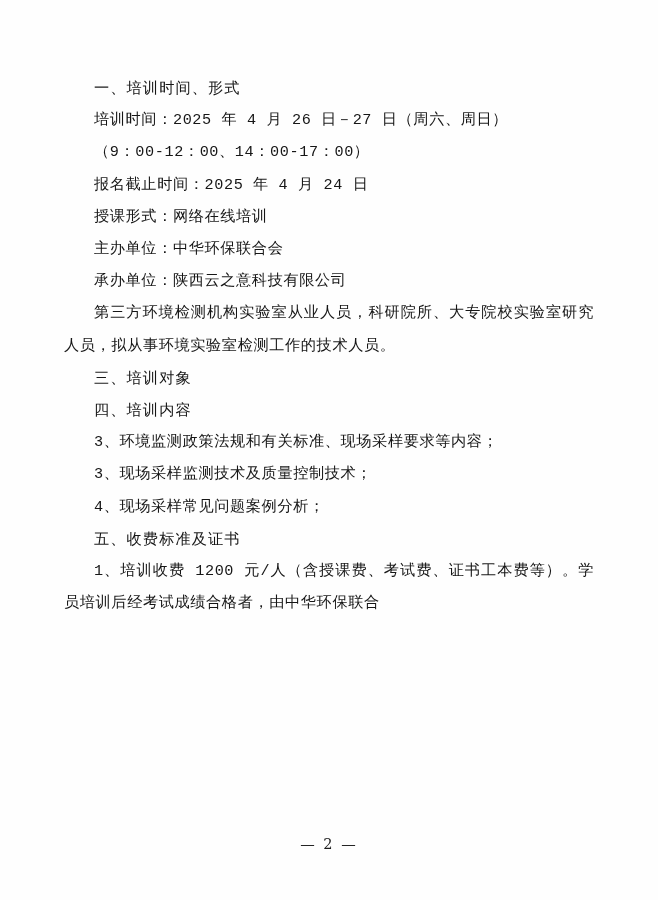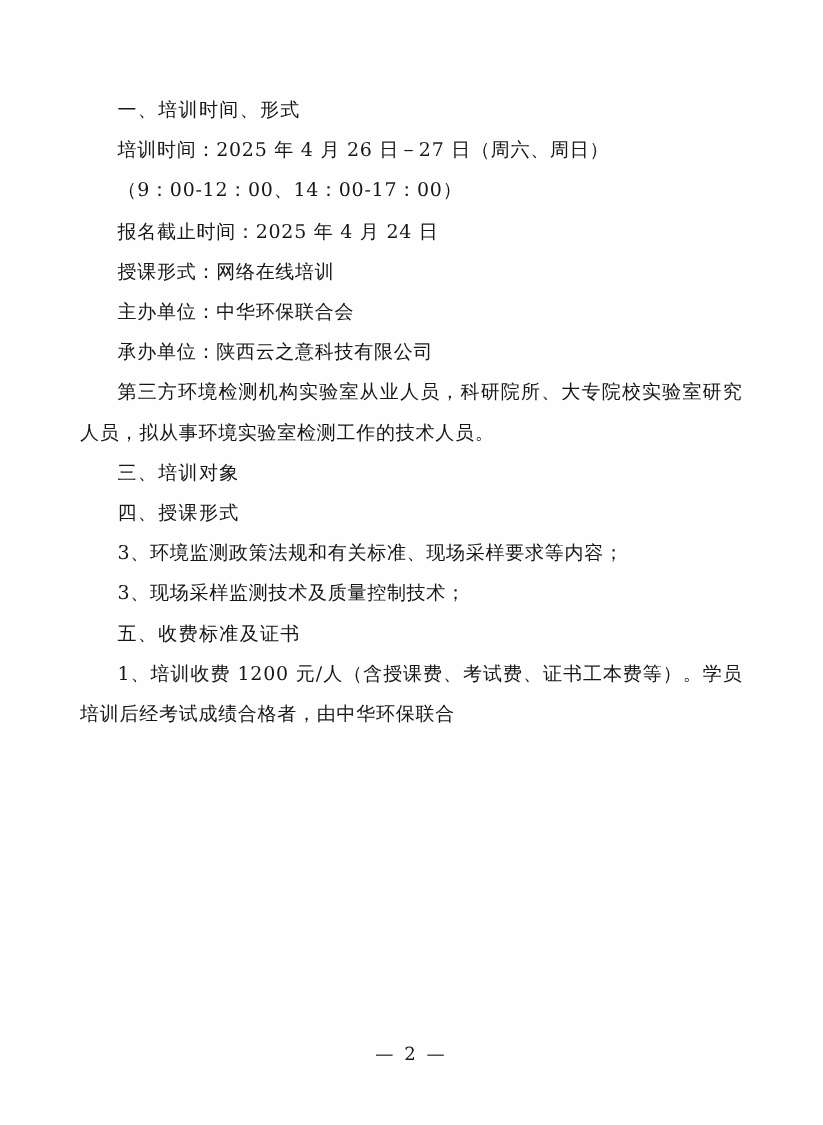--- a/index.html
+++ b/index.html
@@ -28,20 +28,21 @@
     letter-spacing: 0.6px;
     color: #161616;
   }
   .para {
     margin: 0;
     text-align: justify;
     text-justify: inter-ideograph;
   }
   .indent-1 {
     text-indent: 30px;
+    font-family: Liberation Mono, monospace;
   }
   .heading {
     text-indent: 30px;
     letter-spacing: 1.1px;
   }
   .page-number {
     position: absolute;
     left: 0;
     right: 0;
     bottom: 48px;
@@ -63,23 +64,24 @@
     <p class="para indent-1">（9：00-12：00、14：00-17：00）</p>
     <p class="para indent-1">报名截止时间：2025 年 4 月 24 日</p>
     <p class="para indent-1">授课形式：网络在线培训</p>
 
     <p class="para indent-1">主办单位：中华环保联合会</p>
     <p class="para indent-1">承办单位：陕西云之意科技有限公司</p>
 
     <p class="para indent-1">第三方环境检测机构实验室从业人员，科研院所、大专院校实验室研究人员，拟从事环境实验室检测工作的技术人员。</p>
     <p class="para heading">三、培训对象</p>
 
-    <p class="para heading">四、授课形式</p>
+    <p class="para heading">四、培训内容</p>
     <p class="para indent-1">3、环境监测政策法规和有关标准、现场采样要求等内容；</p>
     <p class="para indent-1">3、现场采样监测技术及质量控制技术；</p>
+    <p class="para indent-1">4、现场采样常见问题案例分析；</p>
 
     <p class="para heading">五、收费标准及证书</p>
     <p class="para indent-1">1、培训收费 1200 元/人（含授课费、考试费、证书工本费等）。学员培训后经考试成绩合格者，由中华环保联合</p>
 
   </div>
 
   <div class="page-number">— 2 —</div>
 </div>
 
 </body></html>

